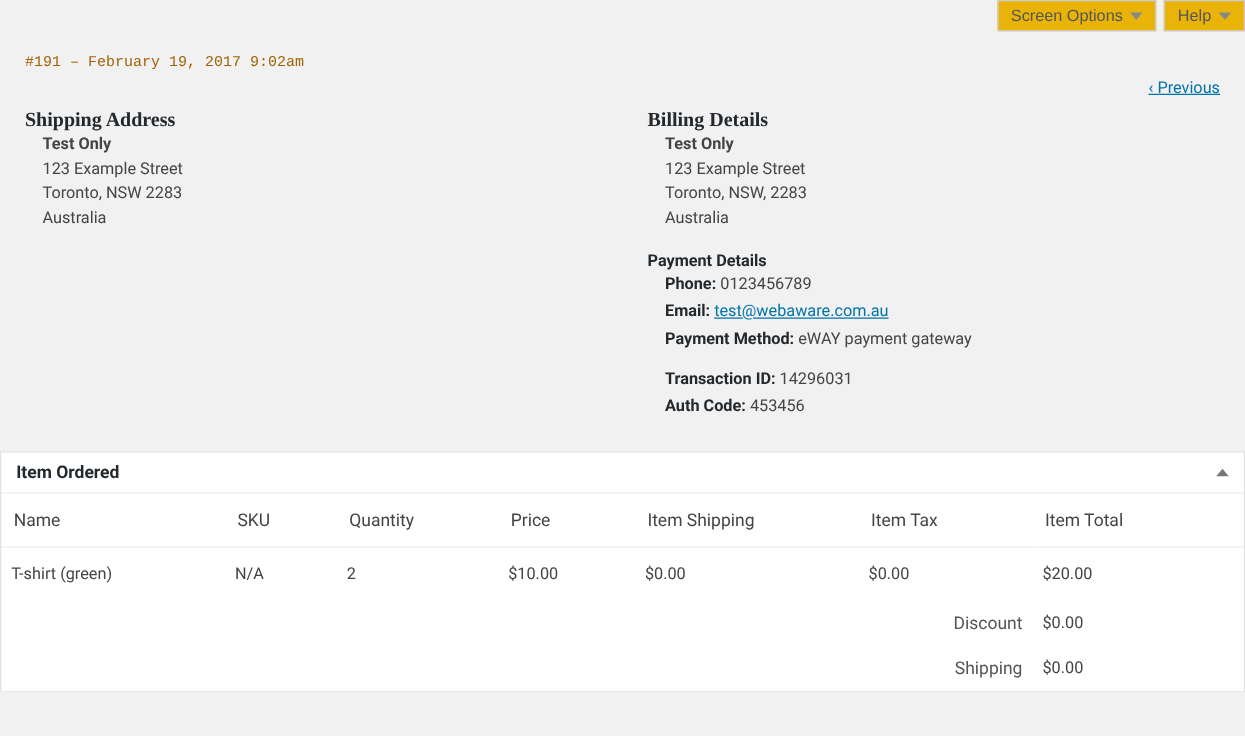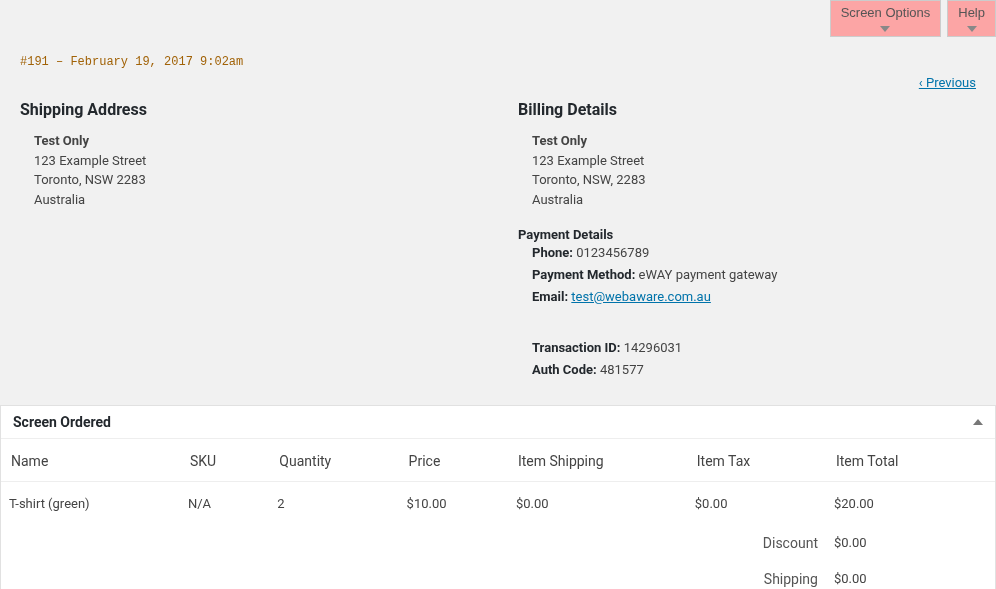--- a/index.html
+++ b/index.html
@@ -11,30 +11,29 @@
     width: 996px;
   }
   .wrap { padding: 10px 20px 0 20px; }
   .top-buttons {
     display: flex;
     justify-content: flex-end;
     gap: 6px;
     padding: 0 0 4px 0;
   }
   .top-btn {
-    background: #fca5a5;
+    background: #eab308;
     border: 1px solid #ccc;
     padding: 4px 10px;
     font-size: 13px;
     color: #555;
     cursor: pointer;
     display: flex;
     align-items: center;
     gap: 6px;
-    flex-direction: column;
   }
   .tri-down {
     display: inline-block;
     width: 0; height: 0;
     border-left: 5px solid transparent;
     border-right: 5px solid transparent;
     border-top: 6px solid #888;
   }
   .header-row {
     display: flex;
@@ -62,41 +61,42 @@
   }
   .cols {
     display: flex;
     gap: 40px;
   }
   .col { flex: 1; }
   h2.section-h {
     font-size: 16px;
     font-weight: 700;
     color: #23282d;
-    margin-bottom: 12px;
+    margin-bottom: 0;
+    font-family: Liberation Serif, serif;
   }
   h3.sub-h {
     font-size: 13px;
     font-weight: 700;
     color: #23282d;
     margin: 18px 0 0 0;
   }
   .addr-block {
     padding-left: 14px;
     line-height: 1.5;
     color: #444;
   }
   .addr-block .name { font-weight: 700; }
   .pay-block {
     padding-left: 14px;
     line-height: 1.7;
   }
   .pay-block b { font-weight: 700; color: #23282d; }
   .pay-block a { color: #0073aa; text-decoration: underline; }
-  .pay-group2 { margin-top: 29px; }
+  .pay-group2 { margin-top: 10px; }
 
   .postbox {
     background: #fff;
     border: 1px solid #e1e1e1;
     margin-top: 24px;
   }
   .postbox-header {
     display: flex;
     justify-content: space-between;
     align-items: center;
@@ -188,45 +188,45 @@
         <div>Australia</div>
       </div>
 
       <h3 class="sub-h">Payment Details</h3>
       <div class="pay-block">
         <div>
           <b>Phone:</b>
           <span>0123456789</span>
         </div>
         <div>
+          <b>Email:</b>
+          <a href="#">test@webaware.com.au</a>
+        </div>
+        <div>
           <b>Payment Method:</b>
           <span>eWAY payment gateway</span>
-        </div>
-        <div>
-          <b>Email:</b>
-          <a href="#">test@webaware.com.au</a>
         </div>
         <div class="pay-group2">
           <div>
             <b>Transaction ID:</b>
             <span>14296031</span>
           </div>
           <div>
             <b>Auth Code:</b>
-            <span>481577</span>
+            <span>453456</span>
           </div>
         </div>
       </div>
     </div>
   </div>
 </div>
 
 <div class="postbox">
   <div class="postbox-header">
-    <span class="hndle">Screen Ordered</span>
+    <span class="hndle">Item Ordered</span>
     <span class="tri-up"></span>
   </div>
   <table class="items">
     <thead>
       <tr>
         <th style="width:18%">Name</th>
         <th style="width:9%">SKU</th>
         <th style="width:13%">Quantity</th>
         <th style="width:11%">Price</th>
         <th style="width:18%">Item Shipping</th>

